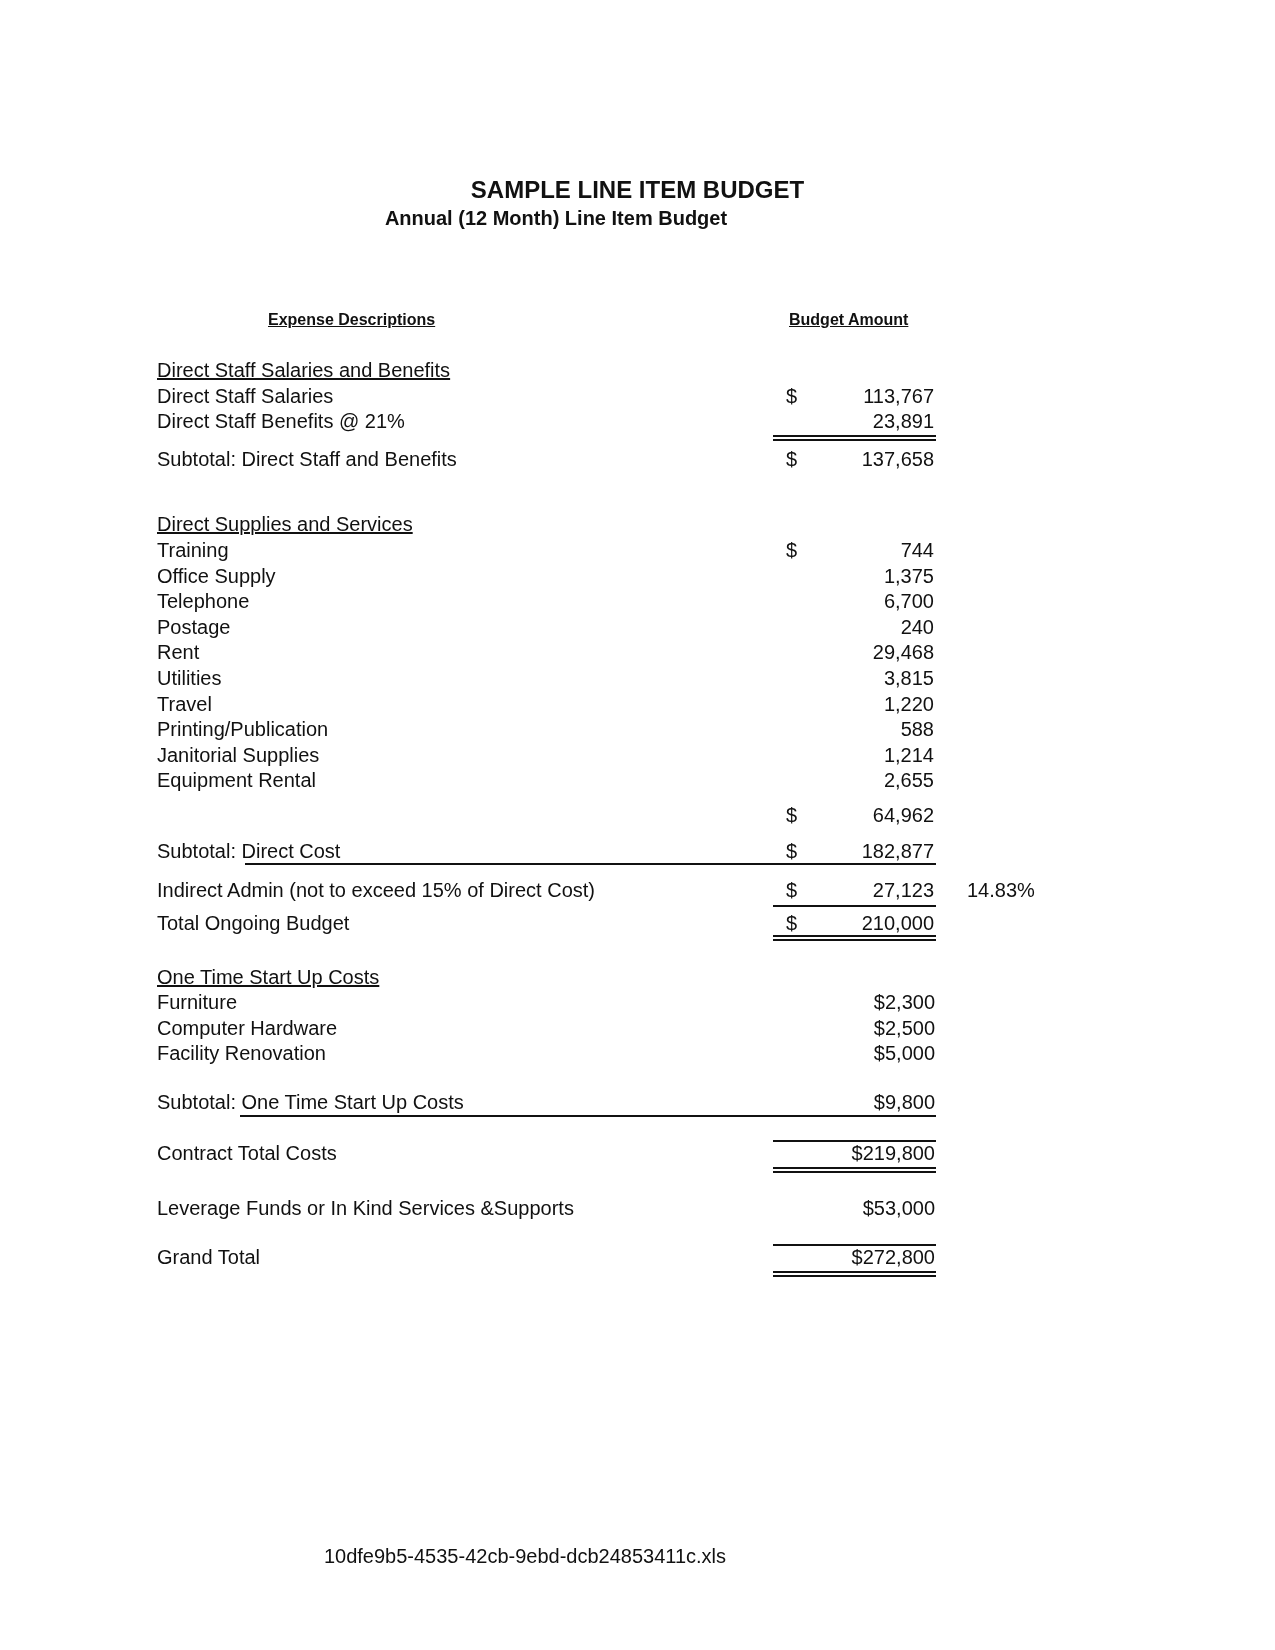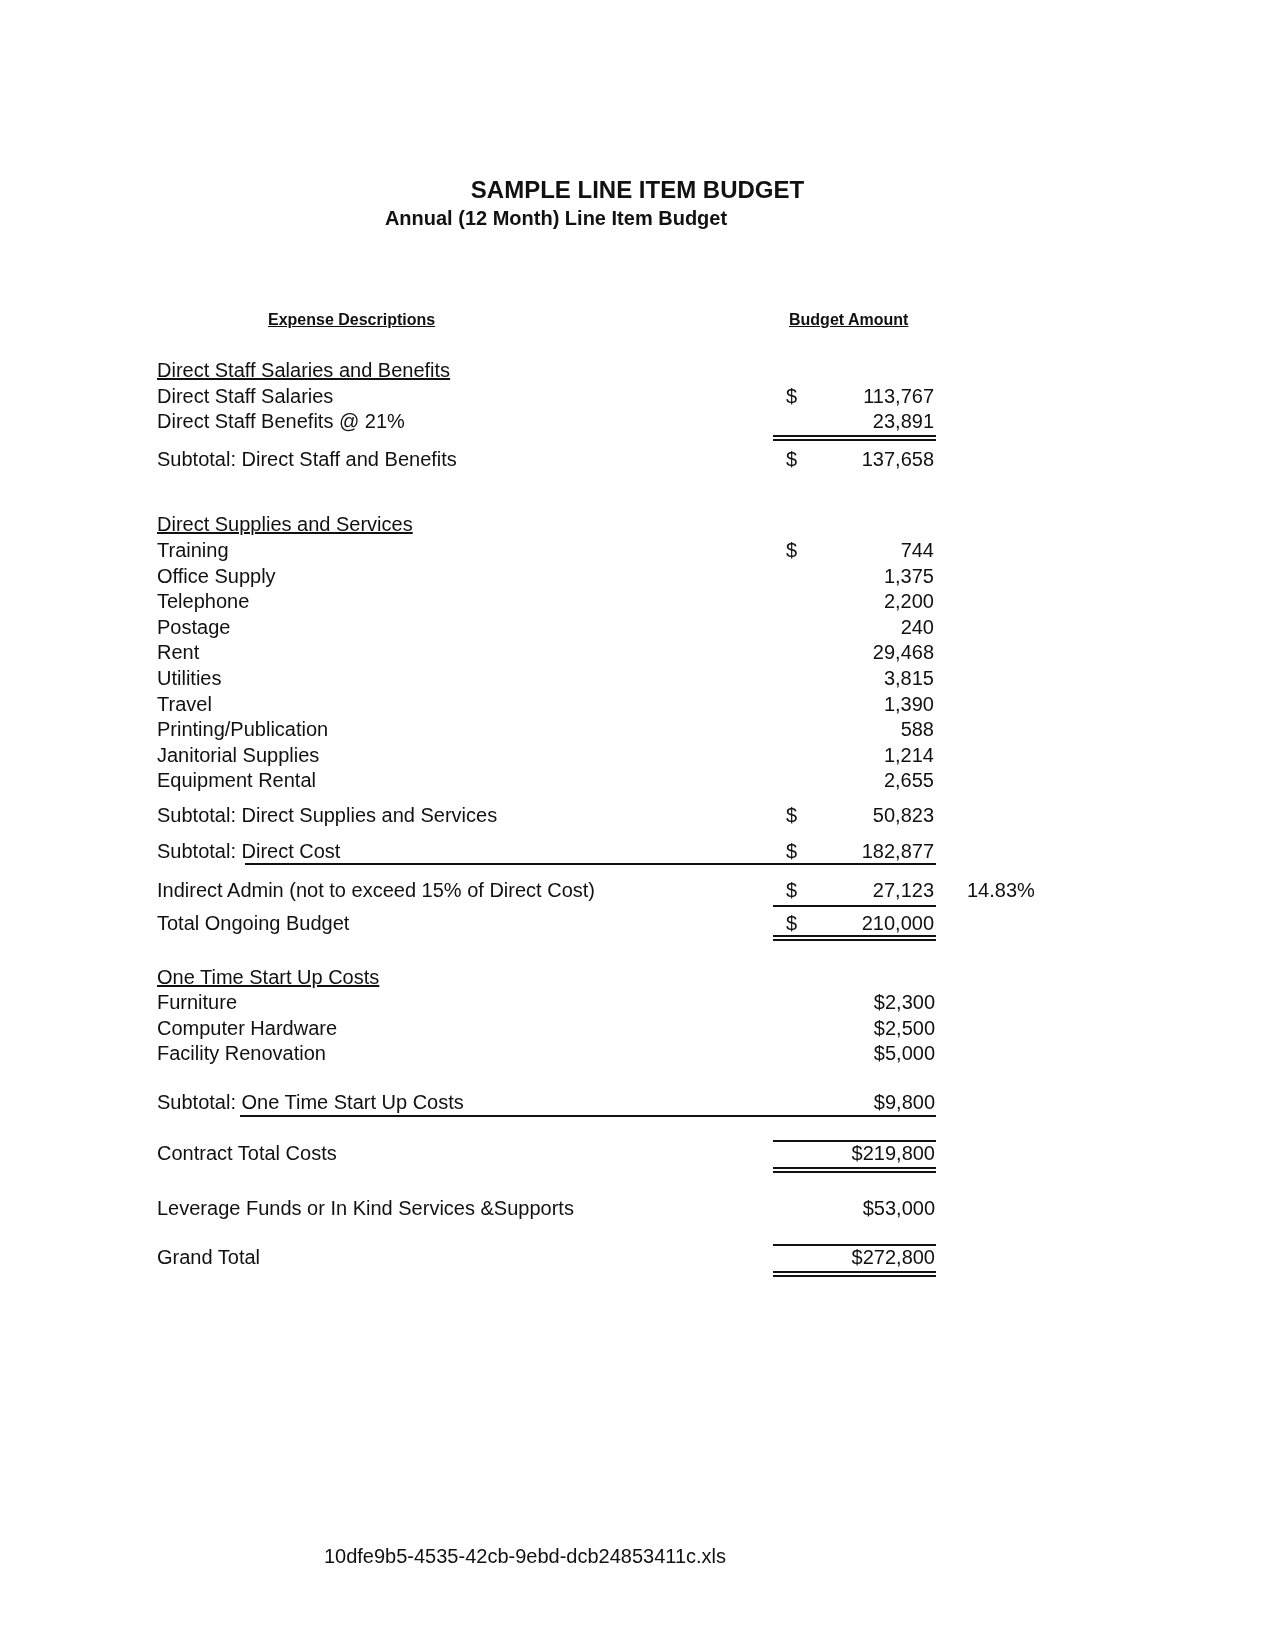--- a/index.html
+++ b/index.html
@@ -62,62 +62,61 @@
       <span class="amt">744</span>
     </div>
     <div class="row" style="top: 562.6px;">
       <span class="label">Office Supply</span>
       <span class="dollar"></span>
       <span class="amt">1,375</span>
     </div>
     <div class="row" style="top: 588.2px;">
       <span class="label">Telephone</span>
       <span class="dollar"></span>
-      <span class="amt">2,200</span>
+      <span class="amt">6,700</span>
     </div>
     <div class="row" style="top: 613.8px;">
       <span class="label">Postage</span>
       <span class="dollar"></span>
       <span class="amt">240</span>
     </div>
     <div class="row" style="top: 639.4px;">
       <span class="label">Rent</span>
       <span class="dollar"></span>
       <span class="amt">29,468</span>
     </div>
     <div class="row" style="top: 665px;">
       <span class="label">Utilities</span>
       <span class="dollar"></span>
       <span class="amt">3,815</span>
     </div>
     <div class="row" style="top: 690.6px;">
       <span class="label">Travel</span>
       <span class="dollar"></span>
-      <span class="amt">1,390</span>
+      <span class="amt">1,220</span>
     </div>
     <div class="row" style="top: 716.2px;">
       <span class="label">Printing/Publication</span>
       <span class="dollar"></span>
       <span class="amt">588</span>
     </div>
     <div class="row" style="top: 741.8px;">
       <span class="label">Janitorial Supplies</span>
       <span class="dollar"></span>
       <span class="amt">1,214</span>
     </div>
     <div class="row" style="top: 767.4px;">
       <span class="label">Equipment Rental</span>
       <span class="dollar"></span>
       <span class="amt">2,655</span>
     </div>
   </div>
 <div class="row" style="top:802px;">
-  <span class="label">Subtotal: Direct Supplies and Services</span>
   <span class="dollar">$</span>
-  <span class="amt">50,823</span>
+  <span class="amt">64,962</span>
 </div>
 
 <div class="row" style="top:838px;">
   <span class="label">Subtotal: Direct Cost</span>
   <span class="dollar">$</span>
   <span class="amt">182,877</span>
 </div>
 <div class="line" style="left:245px; top:863px; width:691px;"></div>
 
 <div class="row" style="top:877px;">

